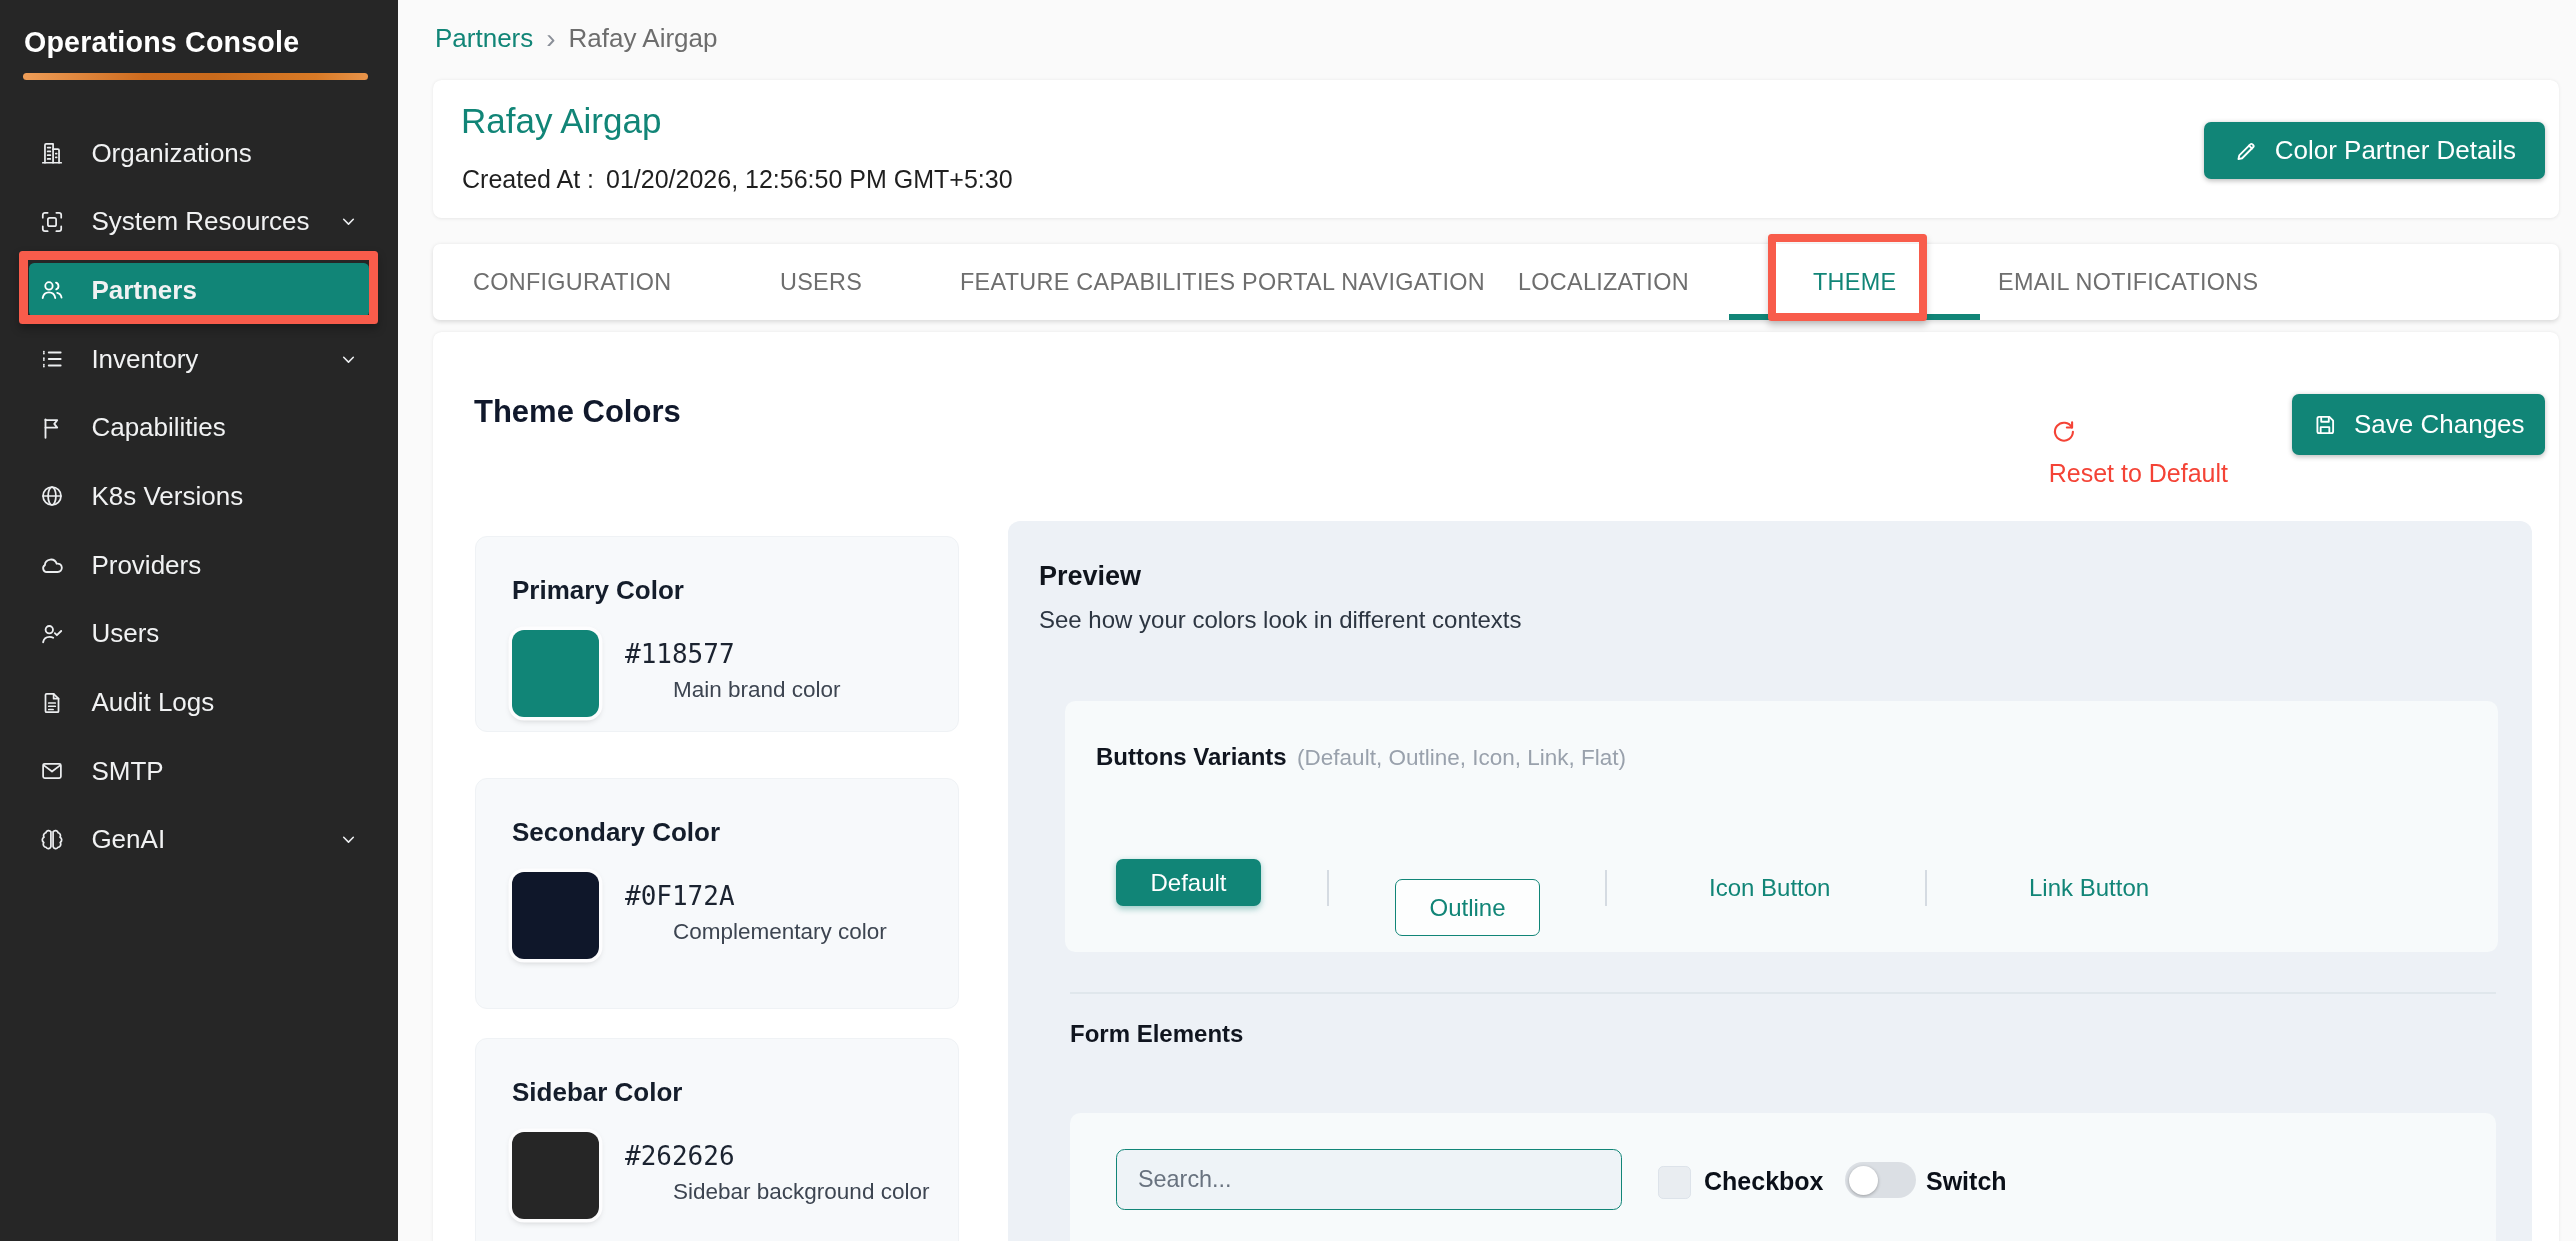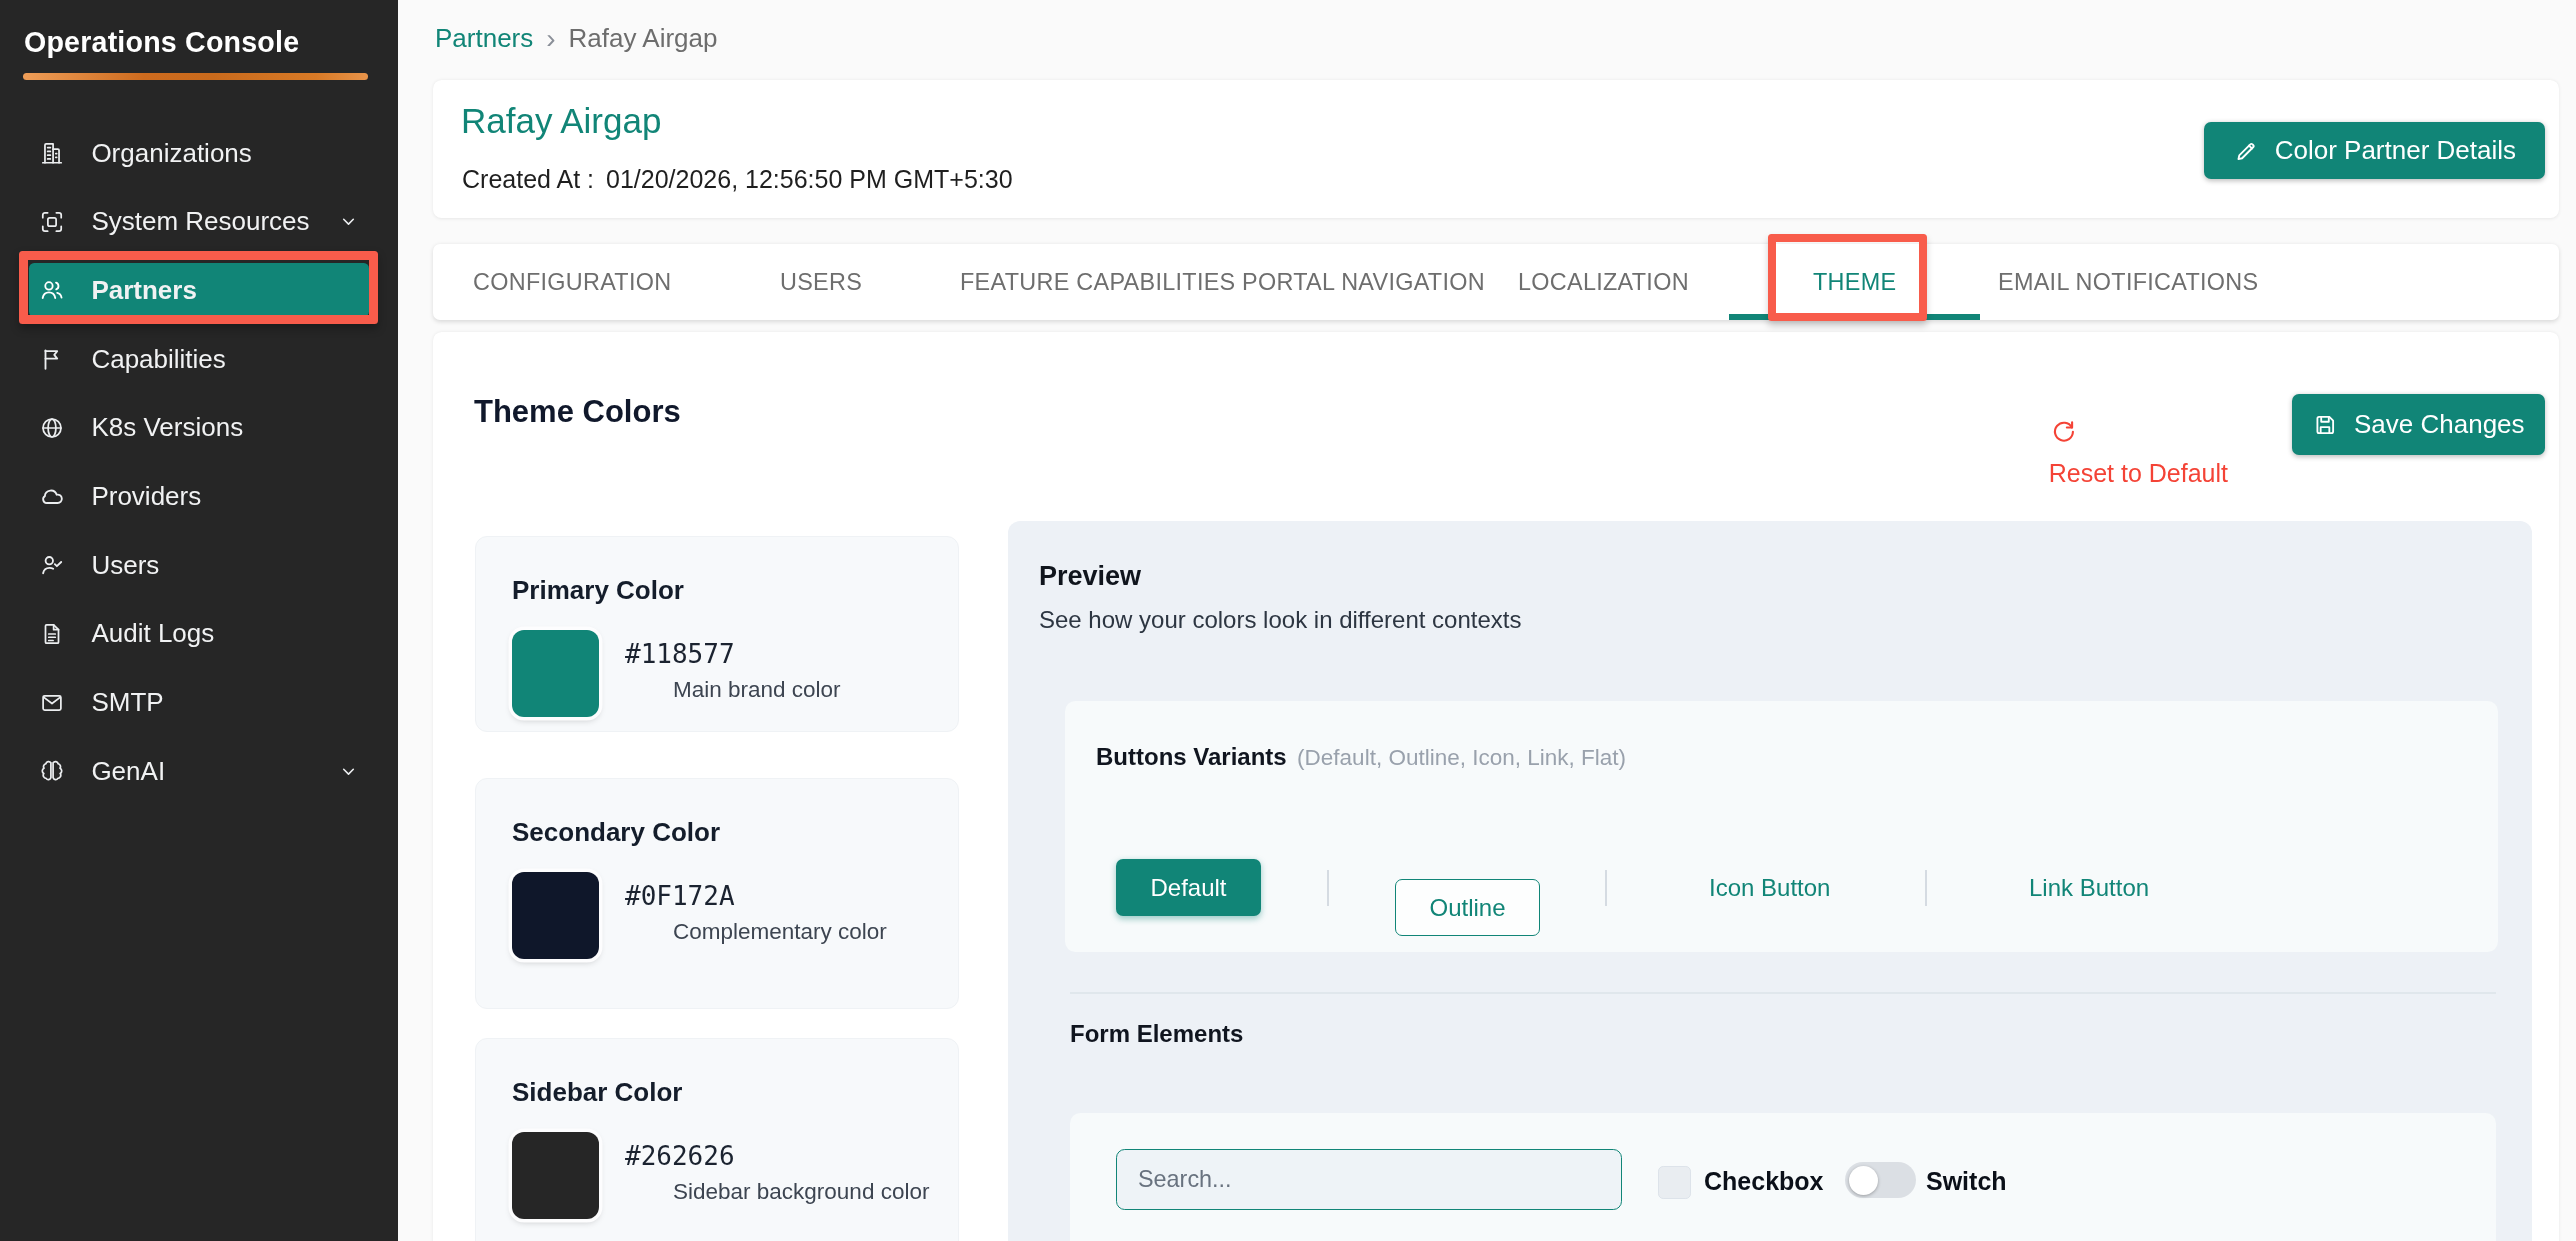--- a/index.html
+++ b/index.html
@@ -74,21 +74,21 @@
 
   
   .preview-panel { position:absolute; left:575px; top:189px; width:1524px; height:779px; background:#edf1f6; border-radius:12px; }
   .pv-title { position:absolute; left:31px; top:40px; font-size:27px; font-weight:bold; color:#10151d; }
   .pv-sub { position:absolute; left:31px; top:85px; font-size:24px; color:#2d3642; }
 
   .pv-buttons-card { position:absolute; left:57px; top:180px; width:1433px; height:251px; background:#f7fafb; border-radius:10.4px; }
   .pvb-title-row { position:absolute; left:31px; top:42px; display:flex; align-items:baseline; gap:10.4px; }
   .pvb-title { font-size:24px; font-weight:bold; color:#10151f; }
   .pvb-paren { font-size:22.5px; color:#99a1ac; }
-  .pv-btn-default { position:absolute; left:51px; top:158px; width:145px; height:57px; border:none; border-radius:7px;
+  .pv-btn-default { position:absolute; left:51px; top:158px; width:145px; height:47px; border:none; border-radius:7px;
     background:var(--primary); color:#fff; font-size:24px; font-weight:500; cursor:pointer; font-family:inherit;
     box-shadow:0 2.6px 6px rgba(17,133,119,.4); }
   .pv-btn-outline { position:absolute; left:330px; top:158px; width:145px; height:57px; border:1.7px solid var(--primary); border-radius:7px;
     background:#fdfefe; color:var(--primary); font-size:24px; font-weight:500; cursor:pointer; font-family:inherit;margin-top:20px; }
   .pv-btn-text { position:absolute; top:158px; height:57px; display:flex; align-items:center; border:none; background:none;
     color:var(--primary); font-size:24px; font-weight:500; cursor:pointer; font-family:inherit; }
   #pv-btn-icon { left:644px; }
   #pv-btn-link { left:964px; }
   .pv-vdiv { position:absolute; top:169px; width:1.7px; height:36px; background:#d5dbe2; }
   #pv-vdiv-0 { left:262px; } #pv-vdiv-1 { left:540px; } #pv-vdiv-2 { left:860px; }
@@ -154,20 +154,36 @@
           <svg viewBox="0 0 24 24" width="26" height="26" fill="none" stroke="#ffffff" stroke-width="1.7" stroke-linecap="round" stroke-linejoin="round">
             <circle cx="9.2" cy="8.2" r="3.4"></circle>
               <path d="M3.4 19.4c.6-3.4 2.8-5.2 5.8-5.2s5.2 1.8 5.8 5.2"></path>
             <path d="M15.7 5.2a3.3 3.3 0 0 1 .2 6.2"></path>
               <path d="M16.8 14.6c2.3.5 3.6 2 4 4.4"></path>
           </svg>
         </span>
         <span class="mi-label">Partners</span>
       </div>
 
+      <div class="menu-item">
+        <span class="mi-icon">
+          <svg viewBox="0 0 24 24" width="26" height="26" fill="none" stroke="#eceef0" stroke-width="1.7" stroke-linecap="round" stroke-linejoin="round">
+            <path d="M9 6h11"></path>
+              <path d="M9 12h11"></path>
+              <path d="M9 18h11"></path>
+            <path d="M4.5 5.2v.01M4.5 6.9v.01M4.5 11.2v.01M4.5 12.9v.01M4.5 17.2v.01M4.5 18.9v.01"></path>
+          </svg>
+        </span>
+        <span class="mi-label">Inventory</span>
+        <span class="mi-chevron">
+          <svg viewBox="0 0 24 24" width="21" height="21" fill="none" stroke="#eceef0" stroke-width="1.8" stroke-linecap="round" stroke-linejoin="round">
+              <path d="M6.5 9.5l5.5 5.5 5.5-5.5"></path>
+            </svg>
+        </span>
+      </div>
 
       <div class="menu-item">
         <span class="mi-icon">
           <svg viewBox="0 0 24 24" width="26" height="26" fill="none" stroke="#eceef0" stroke-width="1.7" stroke-linecap="round" stroke-linejoin="round">
             <path d="M6 21V4"></path>
               <path d="M6 4.8h10.8l-2.7 3.4 2.7 3.4H6"></path>
           </svg>
         </span>
         <span class="mi-label">Capabilities</span>
       </div>

